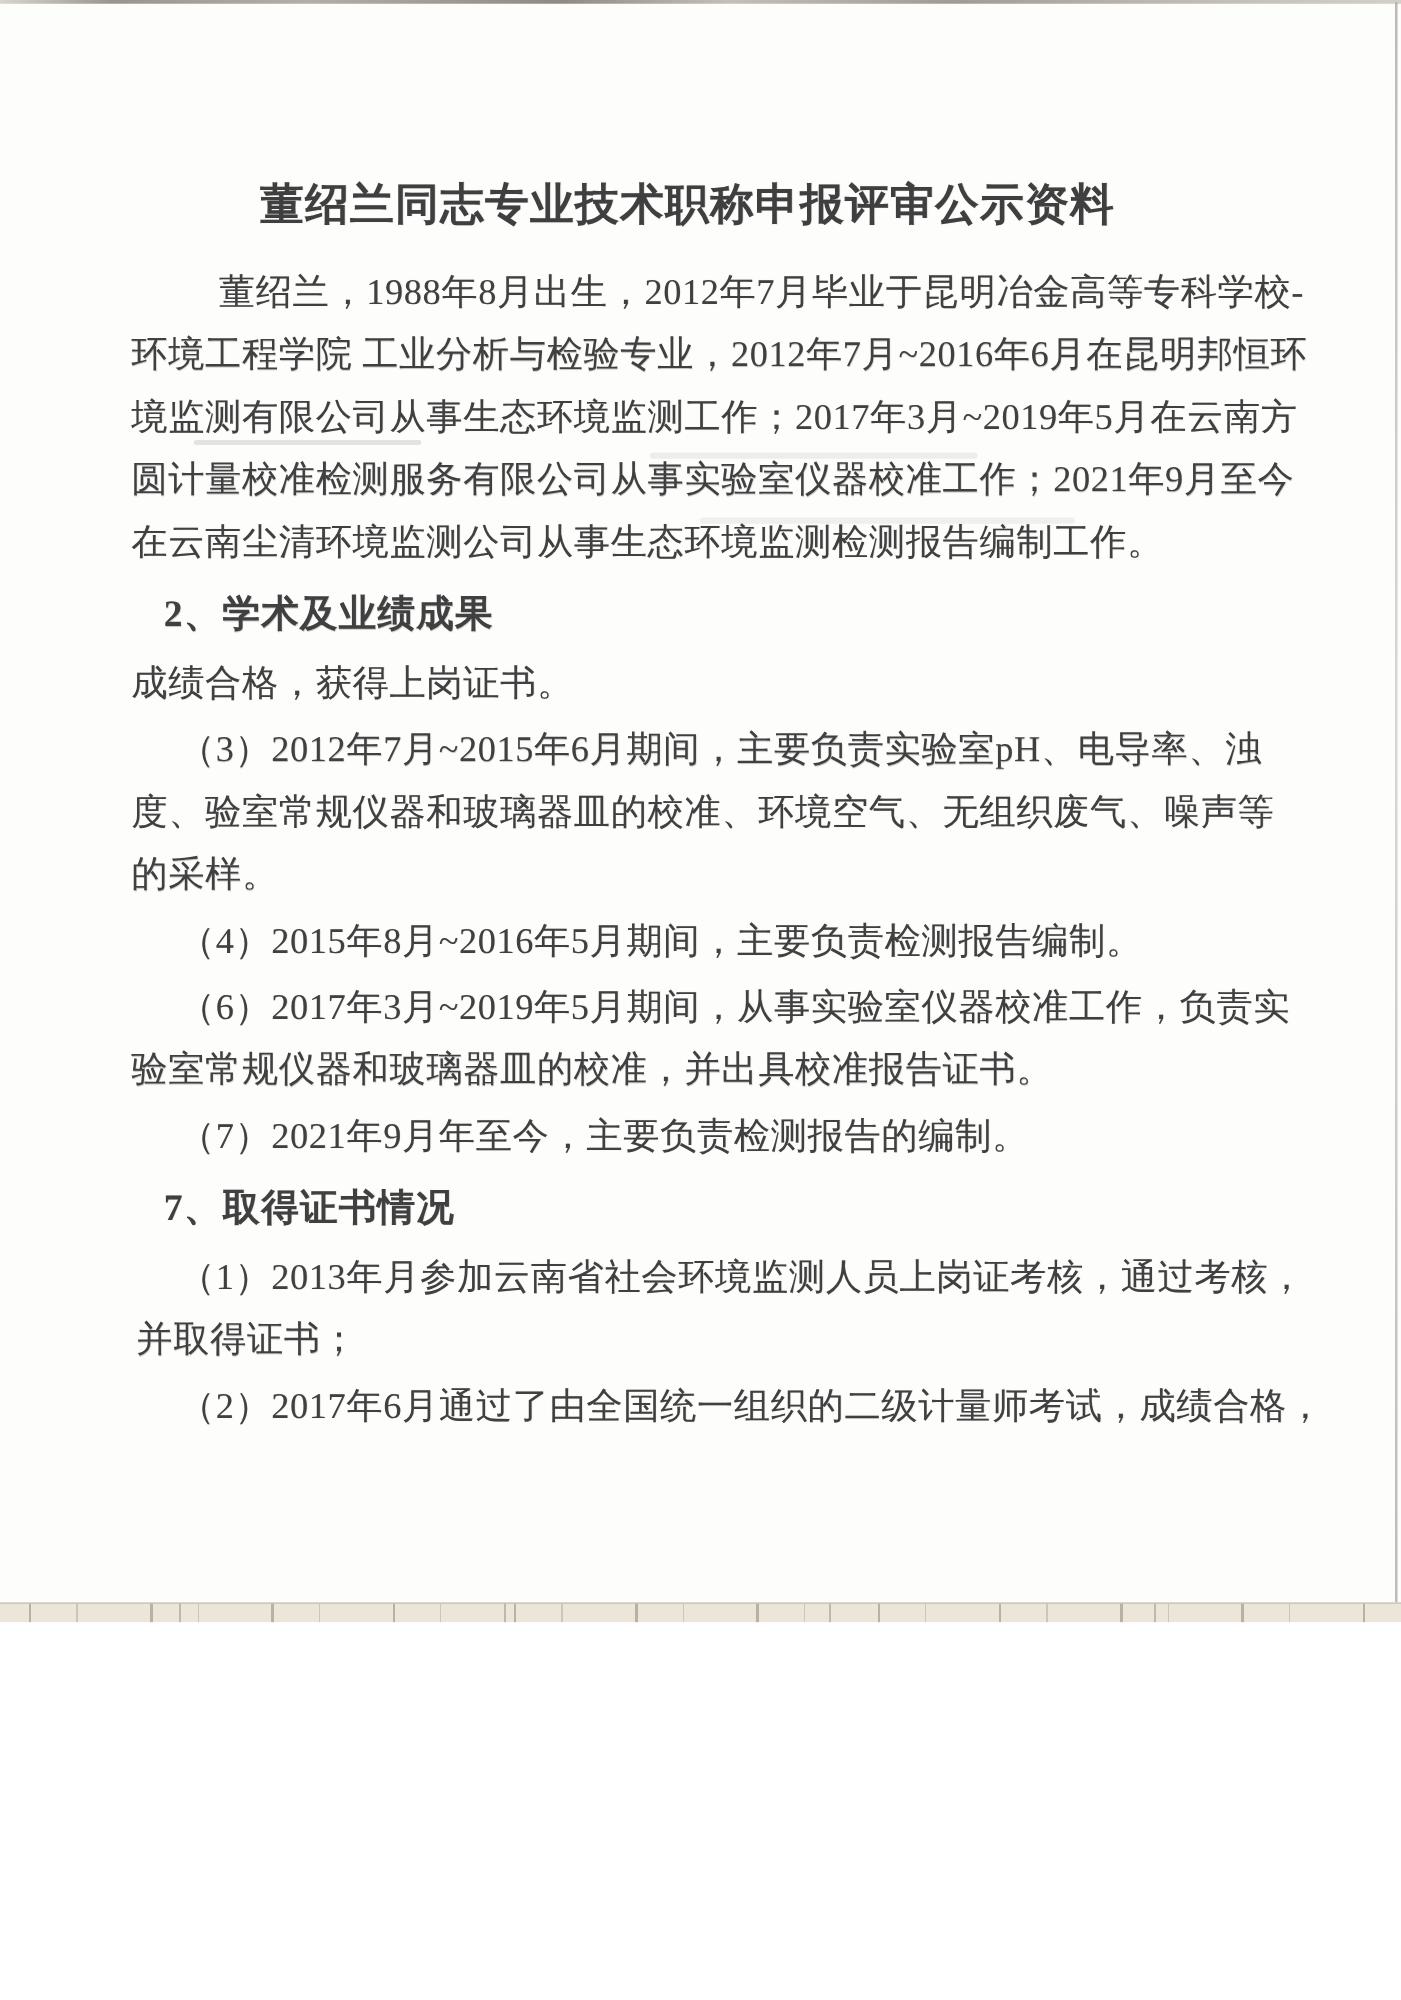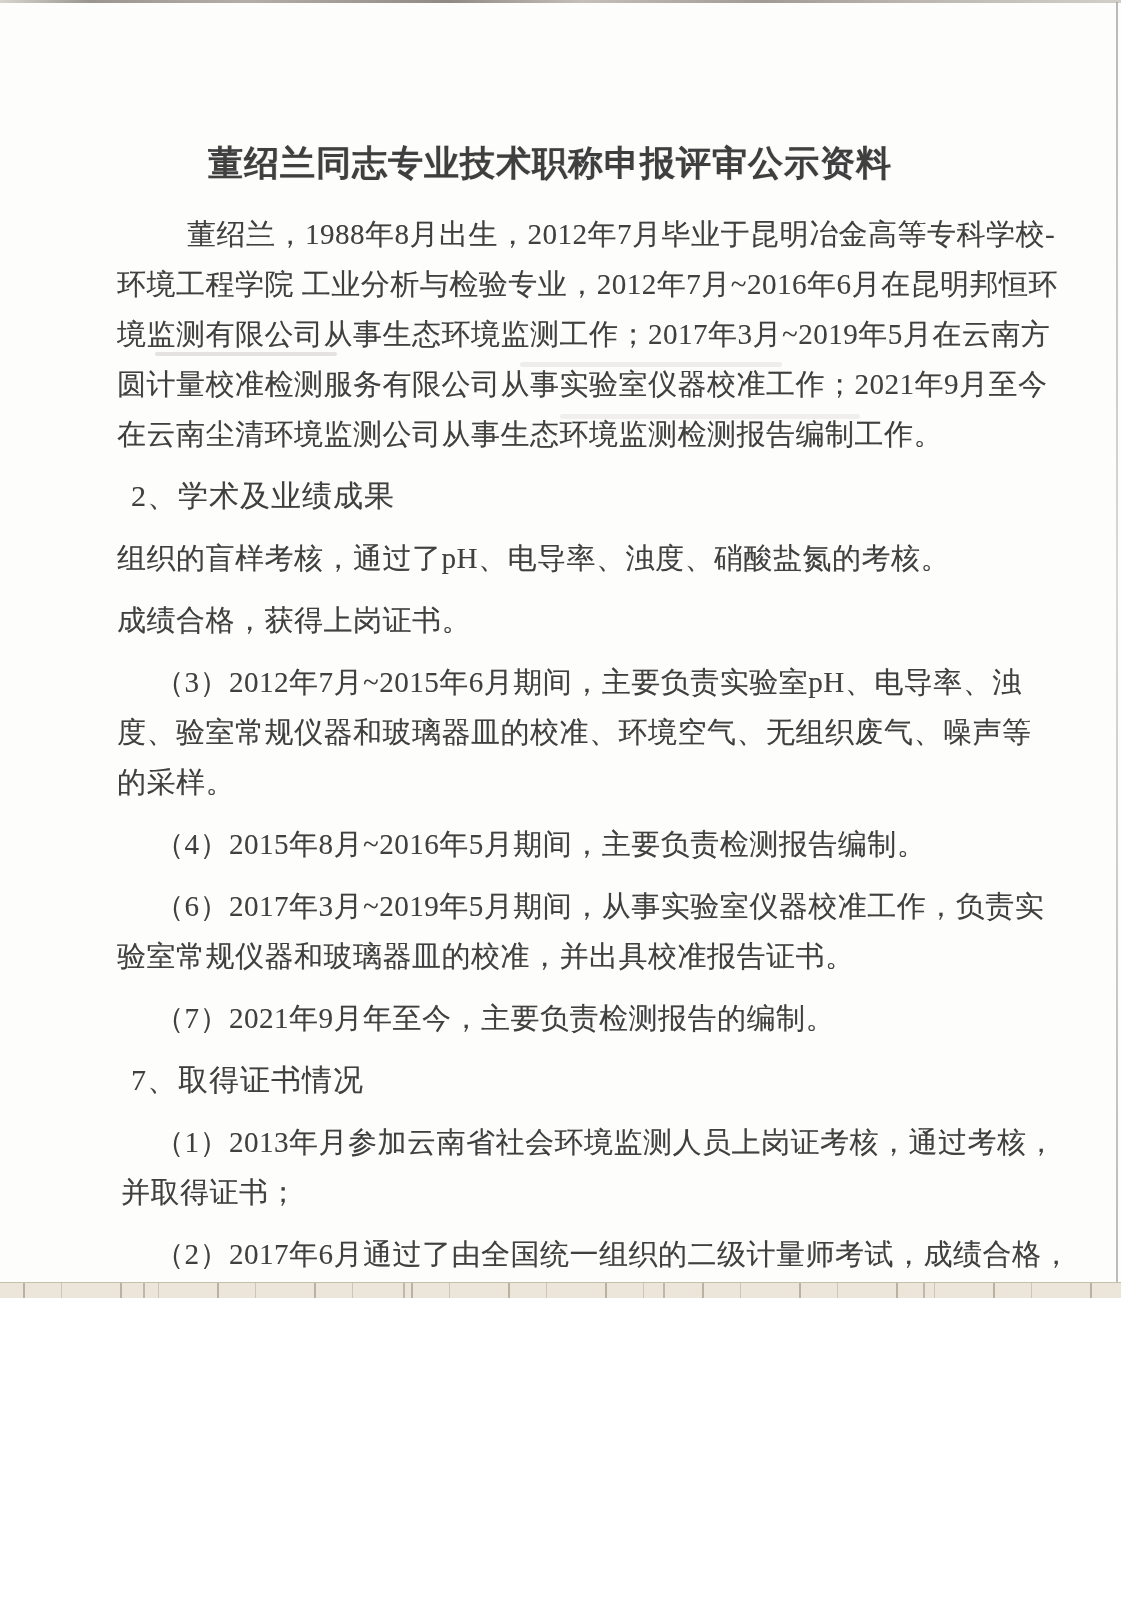--- a/index.html
+++ b/index.html
@@ -38,22 +38,22 @@
     margin:0 0 22px 0; text-align:center;
     font-size:35px; font-weight:bold; letter-spacing:1px; color:#3f3f3f;
     text-shadow:.4px .4px .7px rgba(70,70,70,.35);
     white-space:nowrap;
   }
   .heading {
     font-size:30px; line-height:50px; padding-left:26px;
     margin-top:8px; margin-bottom:5px; white-space:nowrap;
     text-shadow:.3px .3px .6px rgba(70,70,70,.3);
   }
-  .heading.bold { font-weight:normal; letter-spacing:1px; }
-  .para { margin:12px; }
+  .heading.bold { font-weight:bold; letter-spacing:1px; }
+  .para { margin:0; }
   .para + .para { margin-top:3px; }
   .line {
     font-size:29px; line-height:50px; letter-spacing:.5px;
     white-space:nowrap;
     text-shadow:.3px .3px .6px rgba(70,70,70,.32);
   }
   .ind70 { padding-left:70px; }
   .ind38 { padding-left:38px; }
   .ind28 { padding-left:28px; }
   .ind4  { padding-left:4px; }
@@ -76,21 +76,20 @@
       <div class="line ind70">董绍兰，1988年8月出生，2012年7月毕业于昆明冶金高等专科学校-</div>
       <div class="line">环境工程学院 工业分析与检验专业，2012年7月~2016年6月在昆明邦恒环</div>
       <div class="line">境监测有限公司从事生态环境监测工作；2017年3月~2019年5月在云南方</div>
       <div class="line">圆计量校准检测服务有限公司从事实验室仪器校准工作；2021年9月至今</div>
       <div class="line">在云南尘清环境监测公司从事生态环境监测检测报告编制工作。</div>
     </div>
 
     <div class="heading bold">2、学术及业绩成果</div>
 
     <div class="para">
-      <div class="line">组织的盲样考核，通过了pH、电导率、浊度、硝酸盐氮的考核。</div>
     </div>
 
     <div class="para">
       <div class="line">成绩合格，获得上岗证书。</div>
     </div>
 
     <div class="para">
       <div class="line ind38">（3）2012年7月~2015年6月期间，主要负责实验室pH、电导率、浊</div>
       <div class="line">度、验室常规仪器和玻璃器皿的校准、环境空气、无组织废气、噪声等</div>
       <div class="line">的采样。</div>

